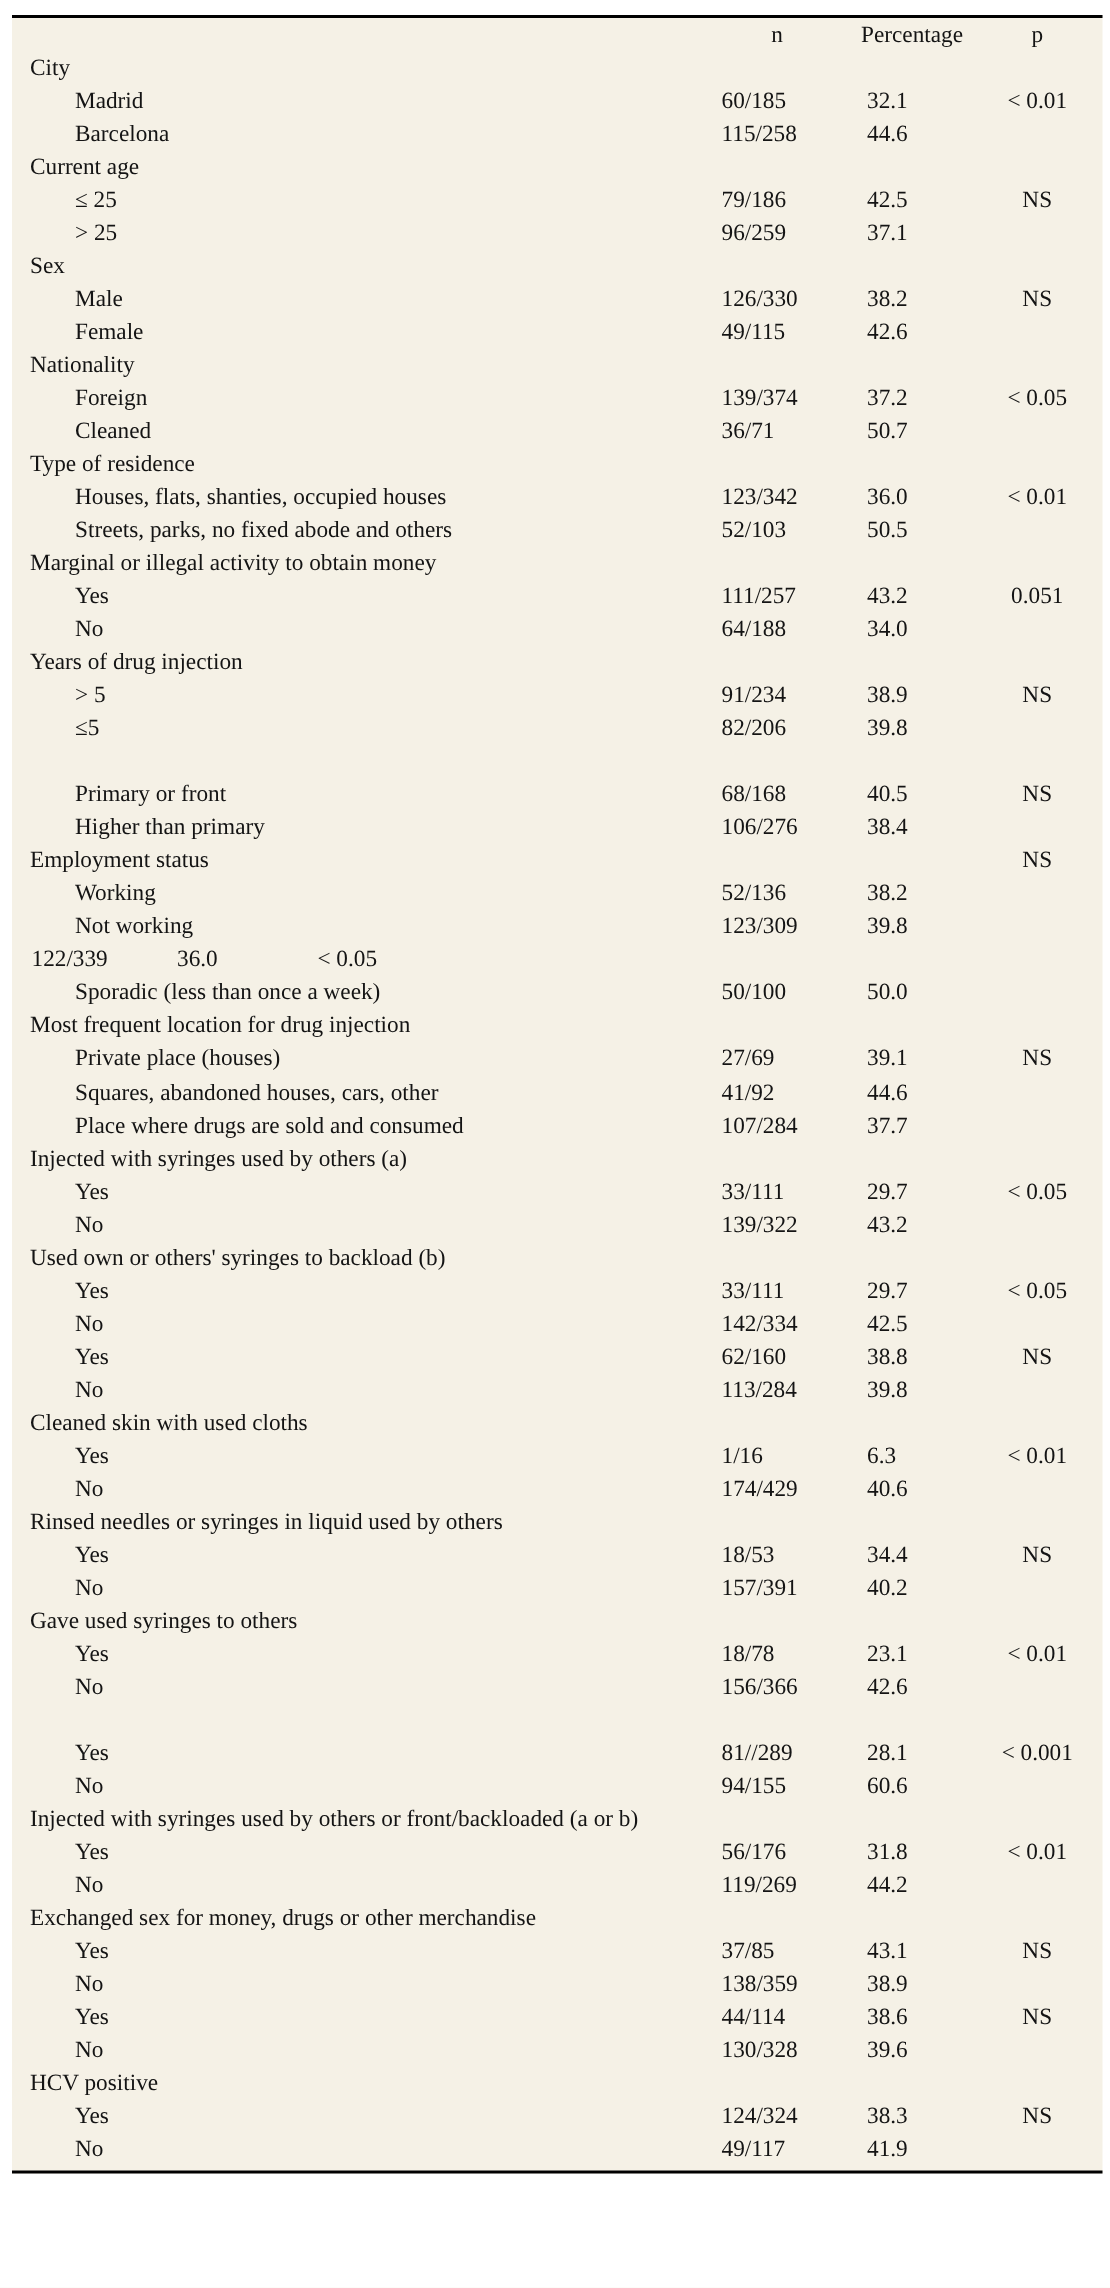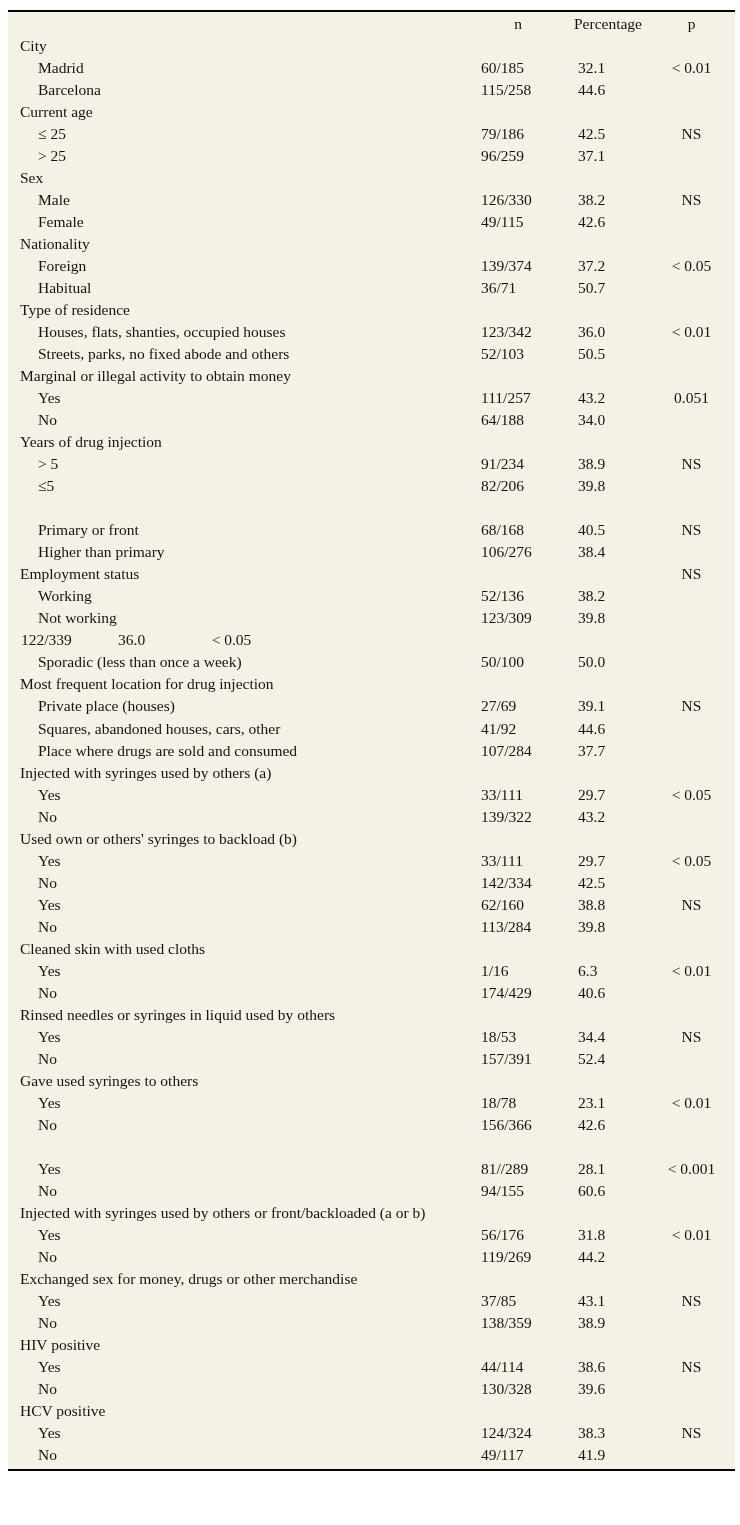--- a/index.html
+++ b/index.html
@@ -30,21 +30,21 @@
   }
   .row {
     display: flex;
     height: 22.02px;
     line-height: 22.02px;
     font-size: 15.5px;
     white-space: nowrap;
   }
   .c { box-sizing: border-box; overflow: hidden; }
   .c.label { flex: 1 1 auto; width: 452px; min-width: 0; padding-left: 12px; }
-  .row.sub .c.label { padding-left: 30px; }
+  .row.sub .c.label { padding-left: 42px; }
   .c.n   { flex: 0 0 100px; width: 100px; padding-left: 13px; text-align: left; }
   .c.pct { flex: 0 0 80px;  width: 80px;  padding-left: 10px; text-align: left; }
   .c.p   { flex: 0 0 87px;  width: 87px;  text-align: center; }
   .row.header .c.n,
   .row.header .c.pct { padding-left: 0; text-align: center; }
   .row.header .c.p { text-align: center; }
 </style>
 </head>
 <body>
 
@@ -117,21 +117,21 @@
           <div class="c pct"></div>
           <div class="c p"></div>
         </div>
         <div class="row sub">
           <div class="c label">Foreign</div>
           <div class="c n">139/374</div>
           <div class="c pct">37.2</div>
           <div class="c p">&lt; 0.05</div>
         </div>
         <div class="row sub">
-          <div class="c label">Habitual</div>
+          <div class="c label">Cleaned</div>
           <div class="c n">36/71</div>
           <div class="c pct">50.7</div>
           <div class="c p"></div>
         </div>
         <div class="row group">
           <div class="c label">Type of residence</div>
           <div class="c n"></div>
           <div class="c pct"></div>
           <div class="c p"></div>
         </div>
@@ -327,21 +327,21 @@
         </div>
         <div class="row sub">
           <div class="c label">Yes</div>
           <div class="c n">18/53</div>
           <div class="c pct">34.4</div>
           <div class="c p">NS</div>
         </div>
         <div class="row sub">
           <div class="c label">No</div>
           <div class="c n">157/391</div>
-          <div class="c pct">52.4</div>
+          <div class="c pct">40.2</div>
           <div class="c p"></div>
         </div>
         <div class="row group">
           <div class="c label">Gave used syringes to others</div>
           <div class="c n"></div>
           <div class="c pct"></div>
           <div class="c p"></div>
         </div>
         <div class="row sub">
           <div class="c label">Yes</div>
@@ -399,26 +399,20 @@
         <div class="row sub">
           <div class="c label">Yes</div>
           <div class="c n">37/85</div>
           <div class="c pct">43.1</div>
           <div class="c p">NS</div>
         </div>
         <div class="row sub">
           <div class="c label">No</div>
           <div class="c n">138/359</div>
           <div class="c pct">38.9</div>
-          <div class="c p"></div>
-        </div>
-        <div class="row group">
-          <div class="c label">HIV positive</div>
-          <div class="c n"></div>
-          <div class="c pct"></div>
           <div class="c p"></div>
         </div>
         <div class="row sub">
           <div class="c label">Yes</div>
           <div class="c n">44/114</div>
           <div class="c pct">38.6</div>
           <div class="c p">NS</div>
         </div>
         <div class="row sub">
           <div class="c label">No</div>

